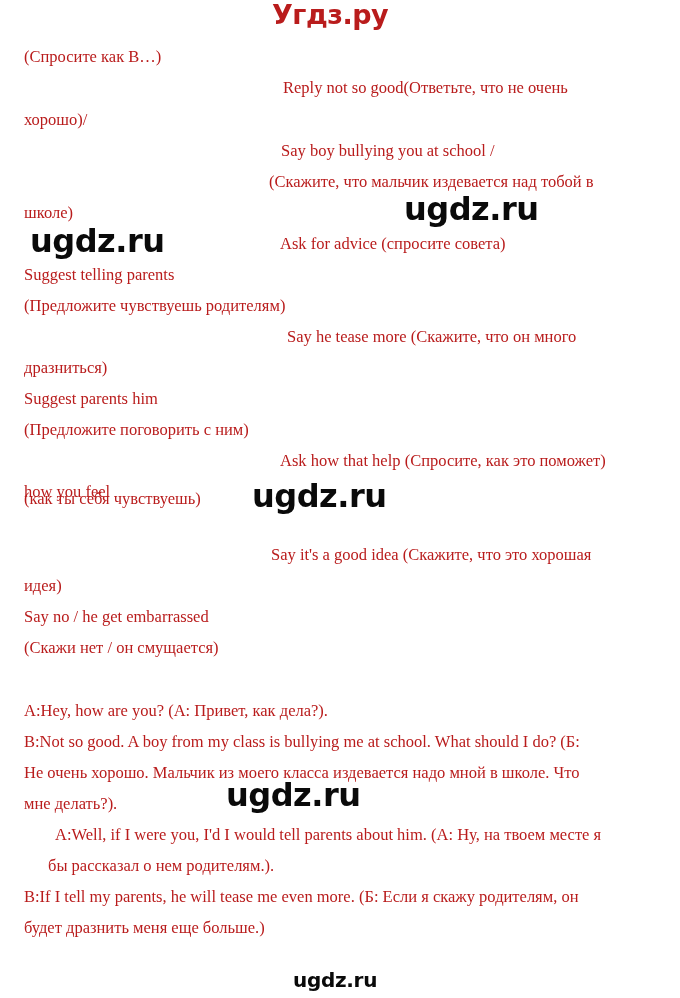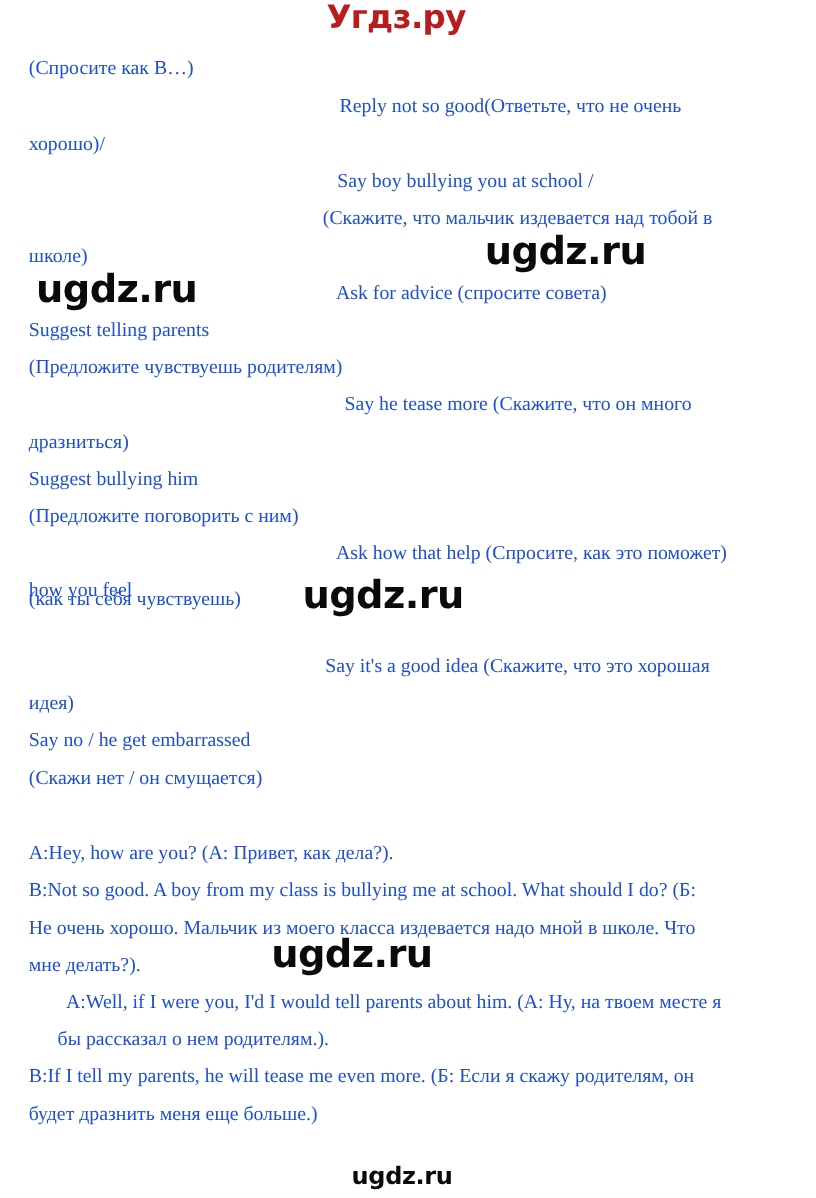--- a/index.html
+++ b/index.html
@@ -39,41 +39,41 @@
     left: 0;
     top: 0;
     width: 680px;
   }
 
   .line {
     position: absolute;
     white-space: nowrap;
     font-size: 16.5px;
     line-height: 19px;
-    color: #1d4ed8;
+    color: #b91c1c;
   }
 </style>
 </head>
 <body>
 
 <div class="page">
 
   <div class="textblock" id="prompt-block">
       <div class="line" style="left: 24px; top: 47px;">(Спросите как В…)</div>
       <div class="line" style="left: 283px; top: 78px;">Reply not so good(Ответьте, что  не очень</div>
       <div class="line" style="left: 24px; top: 110px;">хорошо)/</div>
       <div class="line" style="left: 281px; top: 141px;">Say boy bullying you at school /</div>
       <div class="line" style="left: 269px; top: 172px;">(Скажите, что мальчик издевается над тобой в</div>
       <div class="line" style="left: 24px; top: 203px;">школе)</div>
       <div class="line" style="left: 280px; top: 234px;">Ask for advice (спросите совета)</div>
       <div class="line" style="left: 24px; top: 265px;">Suggest telling parents</div>
       <div class="line" style="left: 24px; top: 296px;">(Предложите чувствуешь родителям)</div>
       <div class="line" style="left: 276px; top: 327px; margin-left: 11px;">Say he tease more (Скажите, что он много</div>
       <div class="line" style="left: 24px; top: 358px;">дразниться)</div>
-      <div class="line" style="left: 24px; top: 389px;">Suggest bullying him</div>
+      <div class="line" style="left: 24px; top: 389px;">Suggest parents him</div>
       <div class="line" style="left: 24px; top: 420px;">(Предложите поговорить с ним)</div>
       <div class="line" style="left: 280px; top: 451px;">Ask how that help (Спросите, как это поможет)</div>
       <div class="line" style="left: 24px; top: 482px;">how you feel</div>
       <div class="line" style="left: 24px; top: 489px;">(как ты себя чувствуешь)</div>
       <div class="line" style="left: 271px; top: 545px;">Say it's a good idea (Скажите, что это хорошая</div>
       <div class="line" style="left: 24px; top: 576px;">идея)</div>
       <div class="line" style="left: 24px; top: 607px;">Say no / he get embarrassed</div>
       <div class="line" style="left: 24px; top: 638px;">(Скажи нет / он смущается)</div>
     </div>
 

